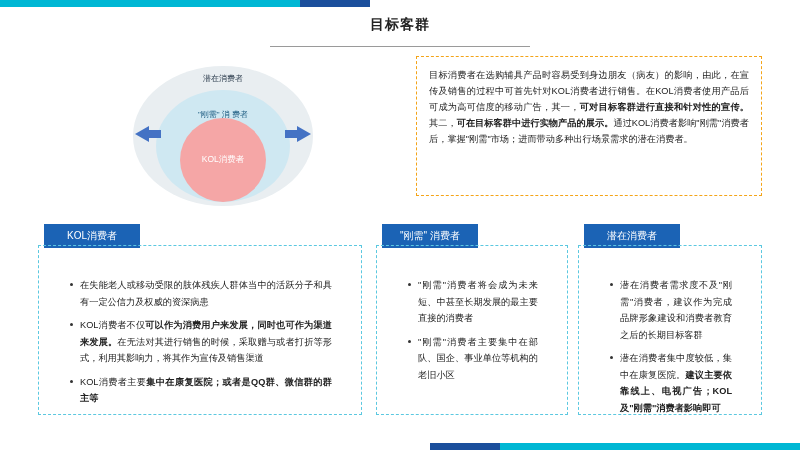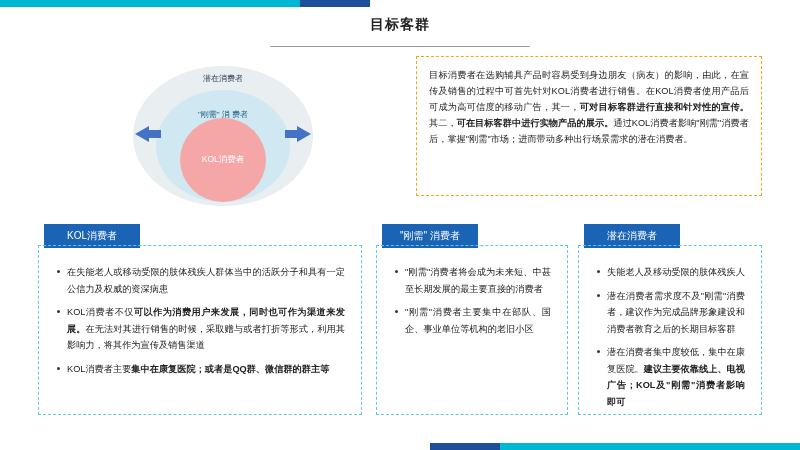--- a/index.html
+++ b/index.html
@@ -151,21 +151,21 @@
     color: #fff;
     font-size: 10px;
     line-height: 24px;
     text-align: center;
   }
   .tag-1 { left: 44px;  width: 96px; }
   .tag-2 { left: 382px; width: 96px; }
   .tag-3 { left: 584px; width: 96px; }
 
   ul.bullets {
-    margin: 4px;
+    margin: 17px;
     padding: 0;
     list-style: none;
   }
   ul.bullets li {
     position: relative;
     padding-left: 12px;
     font-size: 9.2px;
     line-height: 1.8;
     color: #222;
     margin-bottom: 7px;
@@ -225,17 +225,16 @@
 
 <div class="panel panel-2">
   <ul class="bullets">
     <li><span>"刚需"消费者将会成为未来短、中甚至长期发展的最主要直接的消费者</span><b></b><span></span></li>
     <li><span>"刚需"消费者主要集中在部队、国企、事业单位等机构的老旧小区</span><b></b><span></span></li>
   </ul>
 </div>
 
 <div class="panel panel-3">
   <ul class="bullets">
-    <li><span>失能老人及移动受限的肢体残疾人</span><b></b><span></span></li>
     <li><span>潜在消费者需求度不及"刚需"消费者，建议作为完成品牌形象建设和消费者教育之后的长期目标客群</span><b></b><span></span></li>
     <li><span>潜在消费者集中度较低，集中在康复医院。</span><b>建议主要依靠线上、电视广告；KOL及"刚需"消费者影响即可</b><span></span></li>
   </ul>
 </div>
 
 </body></html>

